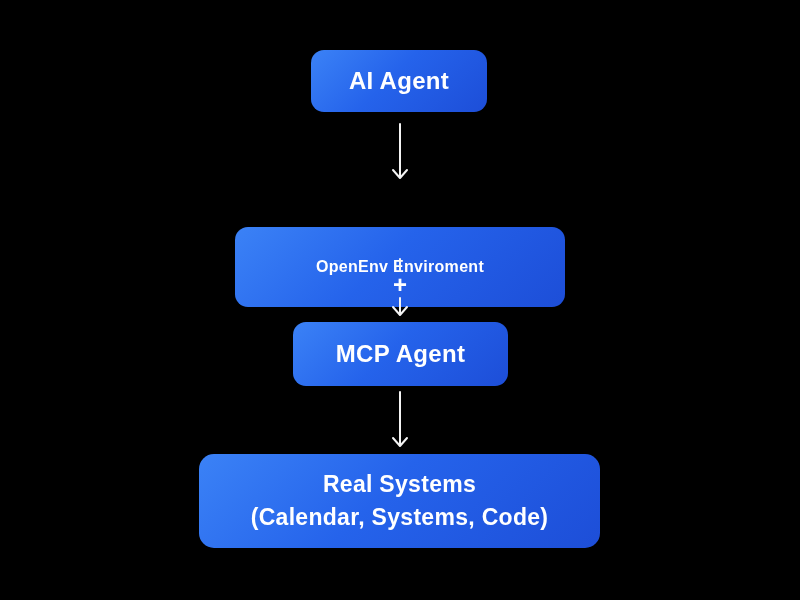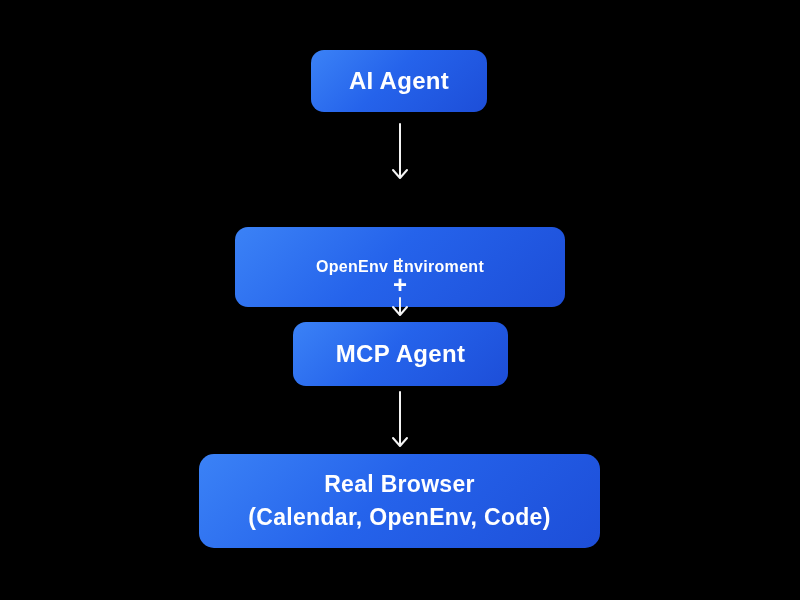--- a/index.html
+++ b/index.html
@@ -99,18 +99,18 @@
     <span class="node-label">MCP Agent</span>
   </div>
 
   <svg class="connector connector-3 arrow" width="24" height="60" viewBox="0 0 24 60">
     <line x1="12" y1="2" x2="12" y2="55"></line>
     <polyline points="5,48 12,56 19,48"></polyline>
   </svg>
 
   <div class="node node-real-systems">
     <span class="node-label">
-      <span>Real Browser</span><br>
-      <span>(Calendar, OpenEnv, Code)</span>
+      <span>Real Systems</span><br>
+      <span>(Calendar, Systems, Code)</span>
     </span>
   </div>
 
 </div>
 
 </body></html>

